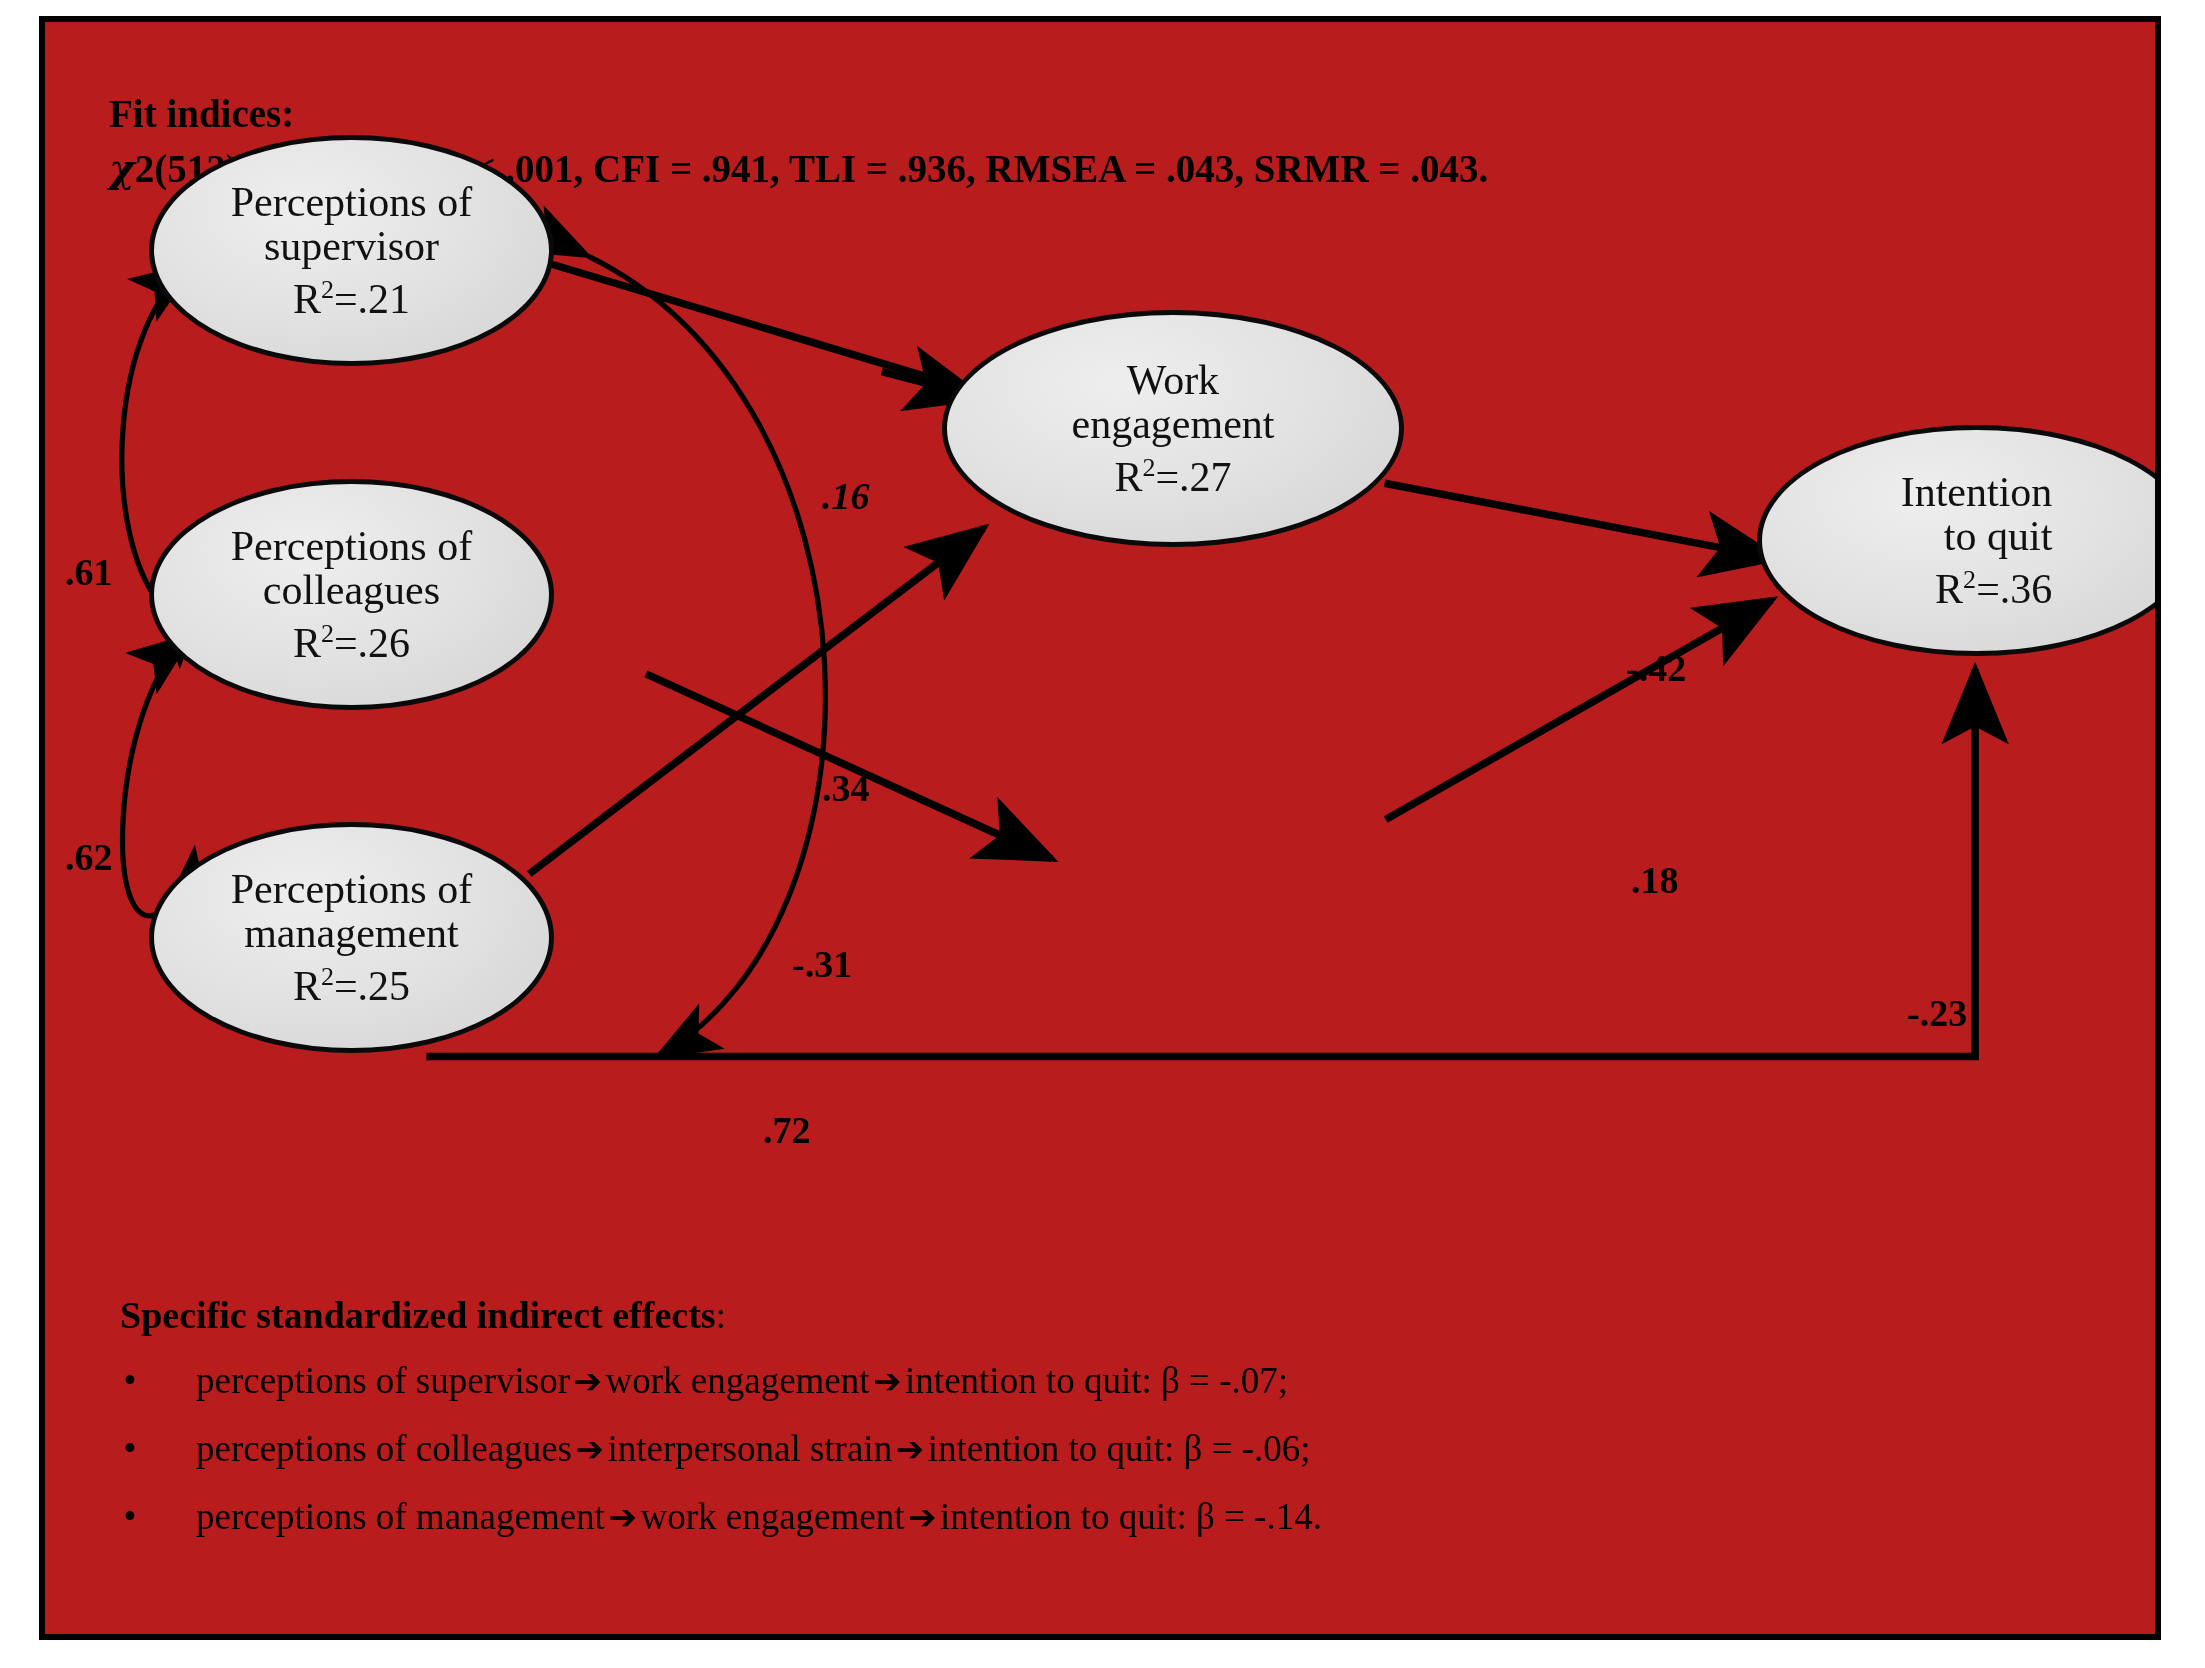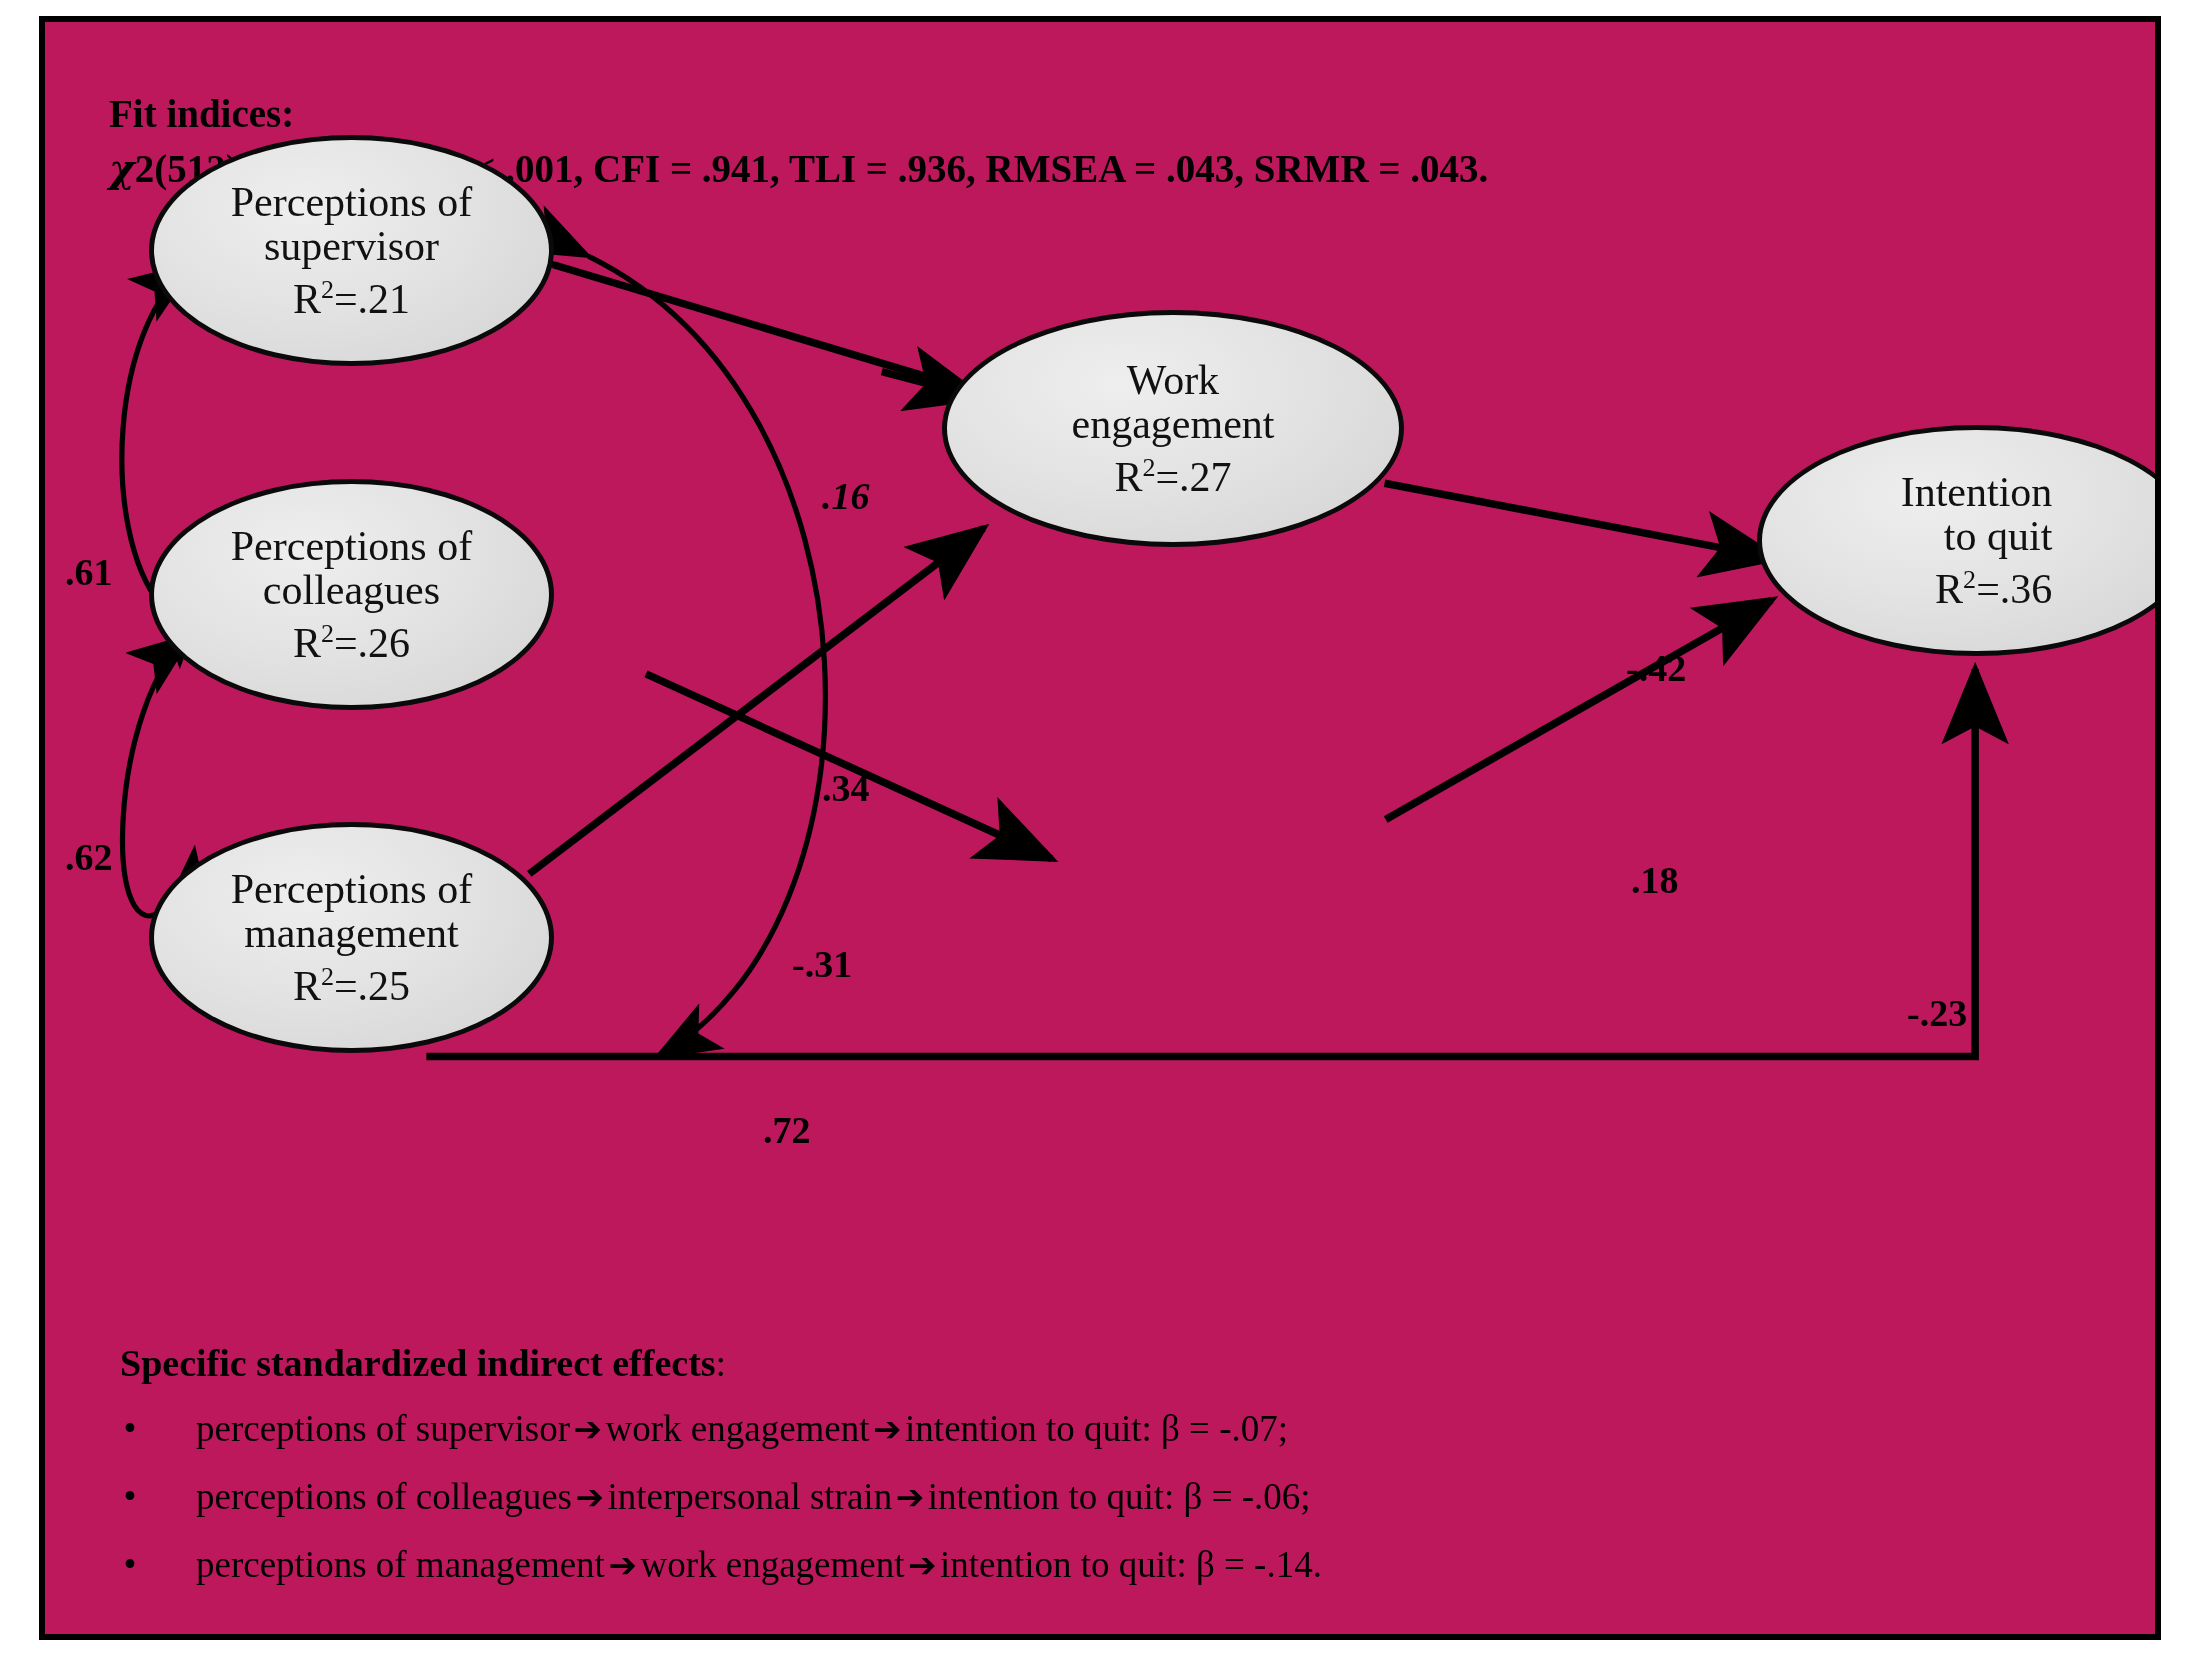--- a/index.html
+++ b/index.html
@@ -13,21 +13,21 @@
     font-family: "Liberation Serif", "DejaVu Serif", serif;
     -webkit-font-smoothing: antialiased;
   }
   #figure-frame {
     position: absolute;
     left: 39px;
     top: 16px;
     width: 2122px;
     height: 1624px;
     border: 6.4px solid #000000;
-    background: #be185d;
+    background: #b91c1c;
     box-sizing: border-box;
     overflow: hidden;
   }
   
   #fit-indices {
     position: absolute;
     left: 64px;
     top: 64px;
     width: 1965px;
   }
@@ -101,21 +101,20 @@
   #indirect-effects {
     position: absolute;
     left: 75px;
     top: 1266px;
     width: 1965px;
   }
   #indirect-effects .ie-title {
     font-size: 38px;
     line-height: 55px;
     color: #000;
-    margin-top: 48px;
   }
   #indirect-effects .ie-title .bold-part { font-weight: bold; }
   #indirect-effects ul {
     list-style: none;
     margin: 3.5px 0 0 0;
     padding: 0;
   }
   #indirect-effects li {
     position: relative;
     font-size: 37px;

